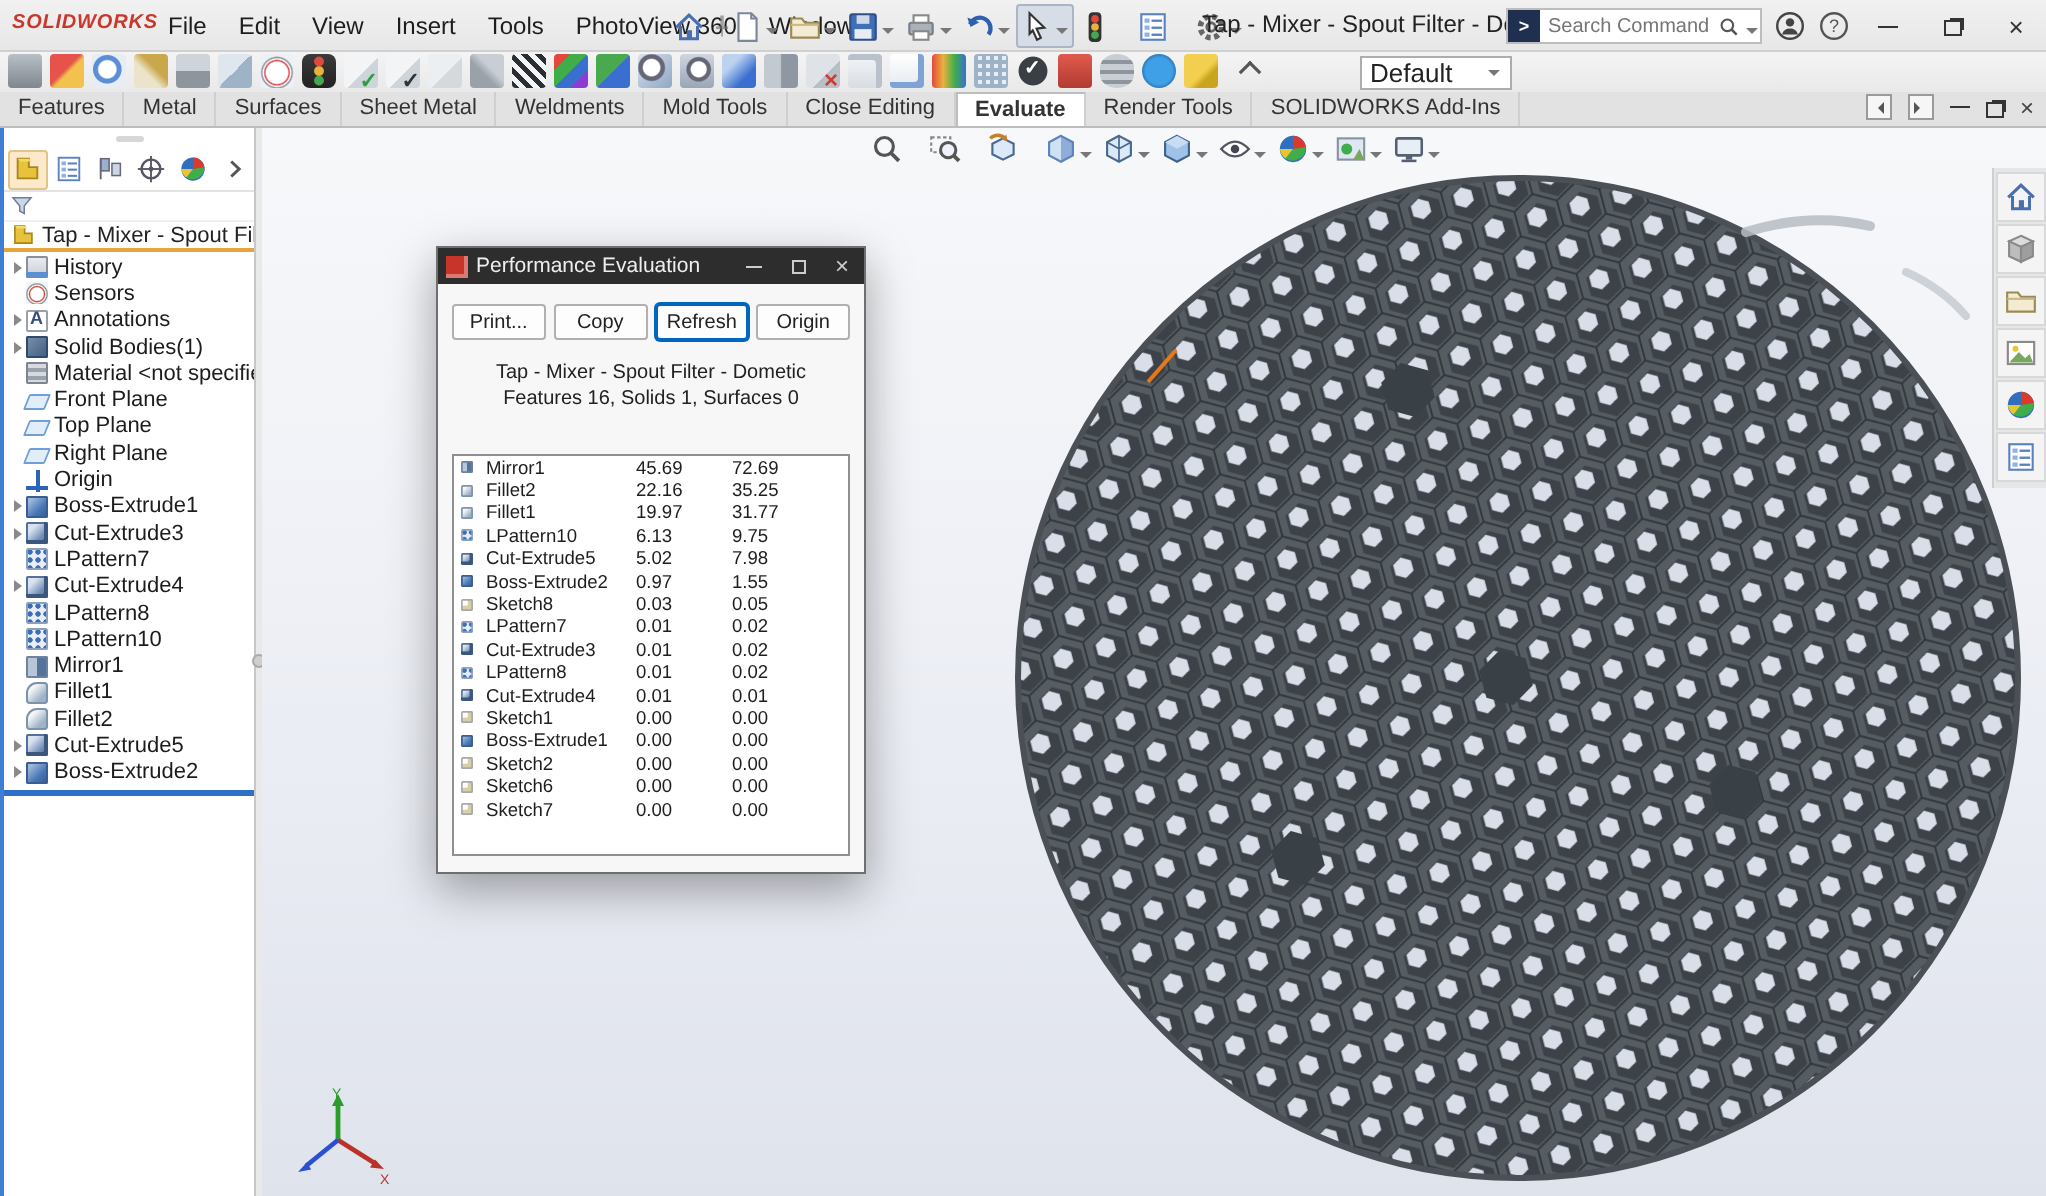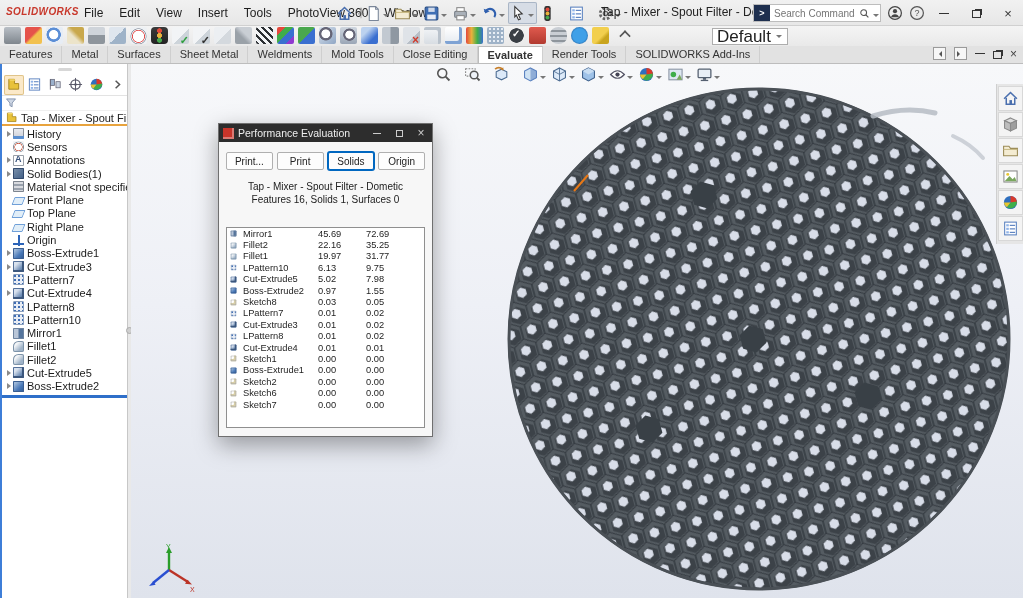--- a/index.html
+++ b/index.html
@@ -59,21 +59,21 @@
   .ri-performance{background:linear-gradient(180deg,#fff,#e4e9ef);box-shadow:inset -3px -3px 0 #7fa3d4;}
   .ri-comb{background:linear-gradient(90deg,#e4483c,#e8b23c,#3fae4a,#3a6fd0);}
   .ri-mesh{background:repeating-linear-gradient(0deg,#9fb3c8 0 2px,transparent 2px 4px),repeating-linear-gradient(90deg,#9fb3c8 0 2px,transparent 2px 4px),#e8eef5;}
   .ri-designcheck{background:radial-gradient(circle,#3a3f45 58%,transparent 62%);}
   .ri-designcheck::after{content:"\2713";position:absolute;left:4px;top:1px;color:#fff;font-weight:bold;font-size:10px;}
   .ri-xpress{background:linear-gradient(180deg,#e05a4e,#b23a30);}
   .ri-costing{background:repeating-linear-gradient(180deg,#c9ced4 0 3px,#8e959c 3px 5px);border-radius:50%/40%;}
   .ri-sustain{background:radial-gradient(circle,#3fa0e8 55%,#2a6fb0 75%);border-radius:50%;}
   .ri-toolbox{background:linear-gradient(135deg,#f2cf4e 55%,#c9a41d 70%);}
   .collapse-caret{position:absolute;left:620px;top:5px;width:10px;height:10px;border-left:2px solid #555;border-top:2px solid #555;transform:rotate(45deg) scale(.8);}
-  .config-combo{position:absolute;left:712px;top:2px;width:76px;height:17px;background:#fff;border:1px solid #adadad;font-size:17px;display:flex;align-items:center;padding:0 4px;justify-content:space-between;color:#222;}
+  .config-combo{position:absolute;left:680px;top:2px;width:76px;height:17px;background:#fff;border:1px solid #adadad;font-size:13px;display:flex;align-items:center;padding:0 4px;justify-content:space-between;color:#222;}
 
   
   .tabrow{position:absolute;left:0;top:46px;width:1023px;height:18px;background:#e2e2e2;border-bottom:1px solid #bdbdbd;display:flex;align-items:flex-end;}
   .tab{height:17px;line-height:16px;padding:0 9px;font-size:11px;color:#333;border-right:1px solid #cfcfcf;background:#e2e2e2;cursor:default;}
   .tab.active{background:#fff;font-weight:bold;border-top:1px solid #bdbdbd;border-left:1px solid #bdbdbd;}
   .docwin-controls{position:absolute;right:6px;top:1px;display:flex;align-items:center;gap:7px;}
   .dwbox{width:13px;height:13px;border:1px solid #9a9a9a;background:#f6f6f6;display:flex;align-items:center;justify-content:center;}
   .tri-l{width:0;height:0;border:3px solid transparent;border-right-color:#555;}
   .tri-r{width:0;height:0;border:3px solid transparent;border-left-color:#555;}
   .dw-close{font-size:12px;color:#444;line-height:12px;}
@@ -830,24 +830,24 @@
         </span>
       <span class="x">×</span>
     </span>
   </div>
   <div class="dlg-buttons">
 
   <button class="dbtn">
         <span>Print...</span>
       </button>
       <button class="dbtn">
-        <span>Print</span>
+        <span>Copy</span>
       </button>
       <button class="dbtn focus">
-        <span>Solids</span>
+        <span>Refresh</span>
       </button>
       <button class="dbtn">
         <span>Origin</span>
       </button>
     </div>
   <div class="dlg-summary">
     <div>Tap - Mixer - Spout Filter -  Dometic</div>
     <div>Features 16, Solids 1, Surfaces 0</div>
   </div>
   <div class="dlg-list">

